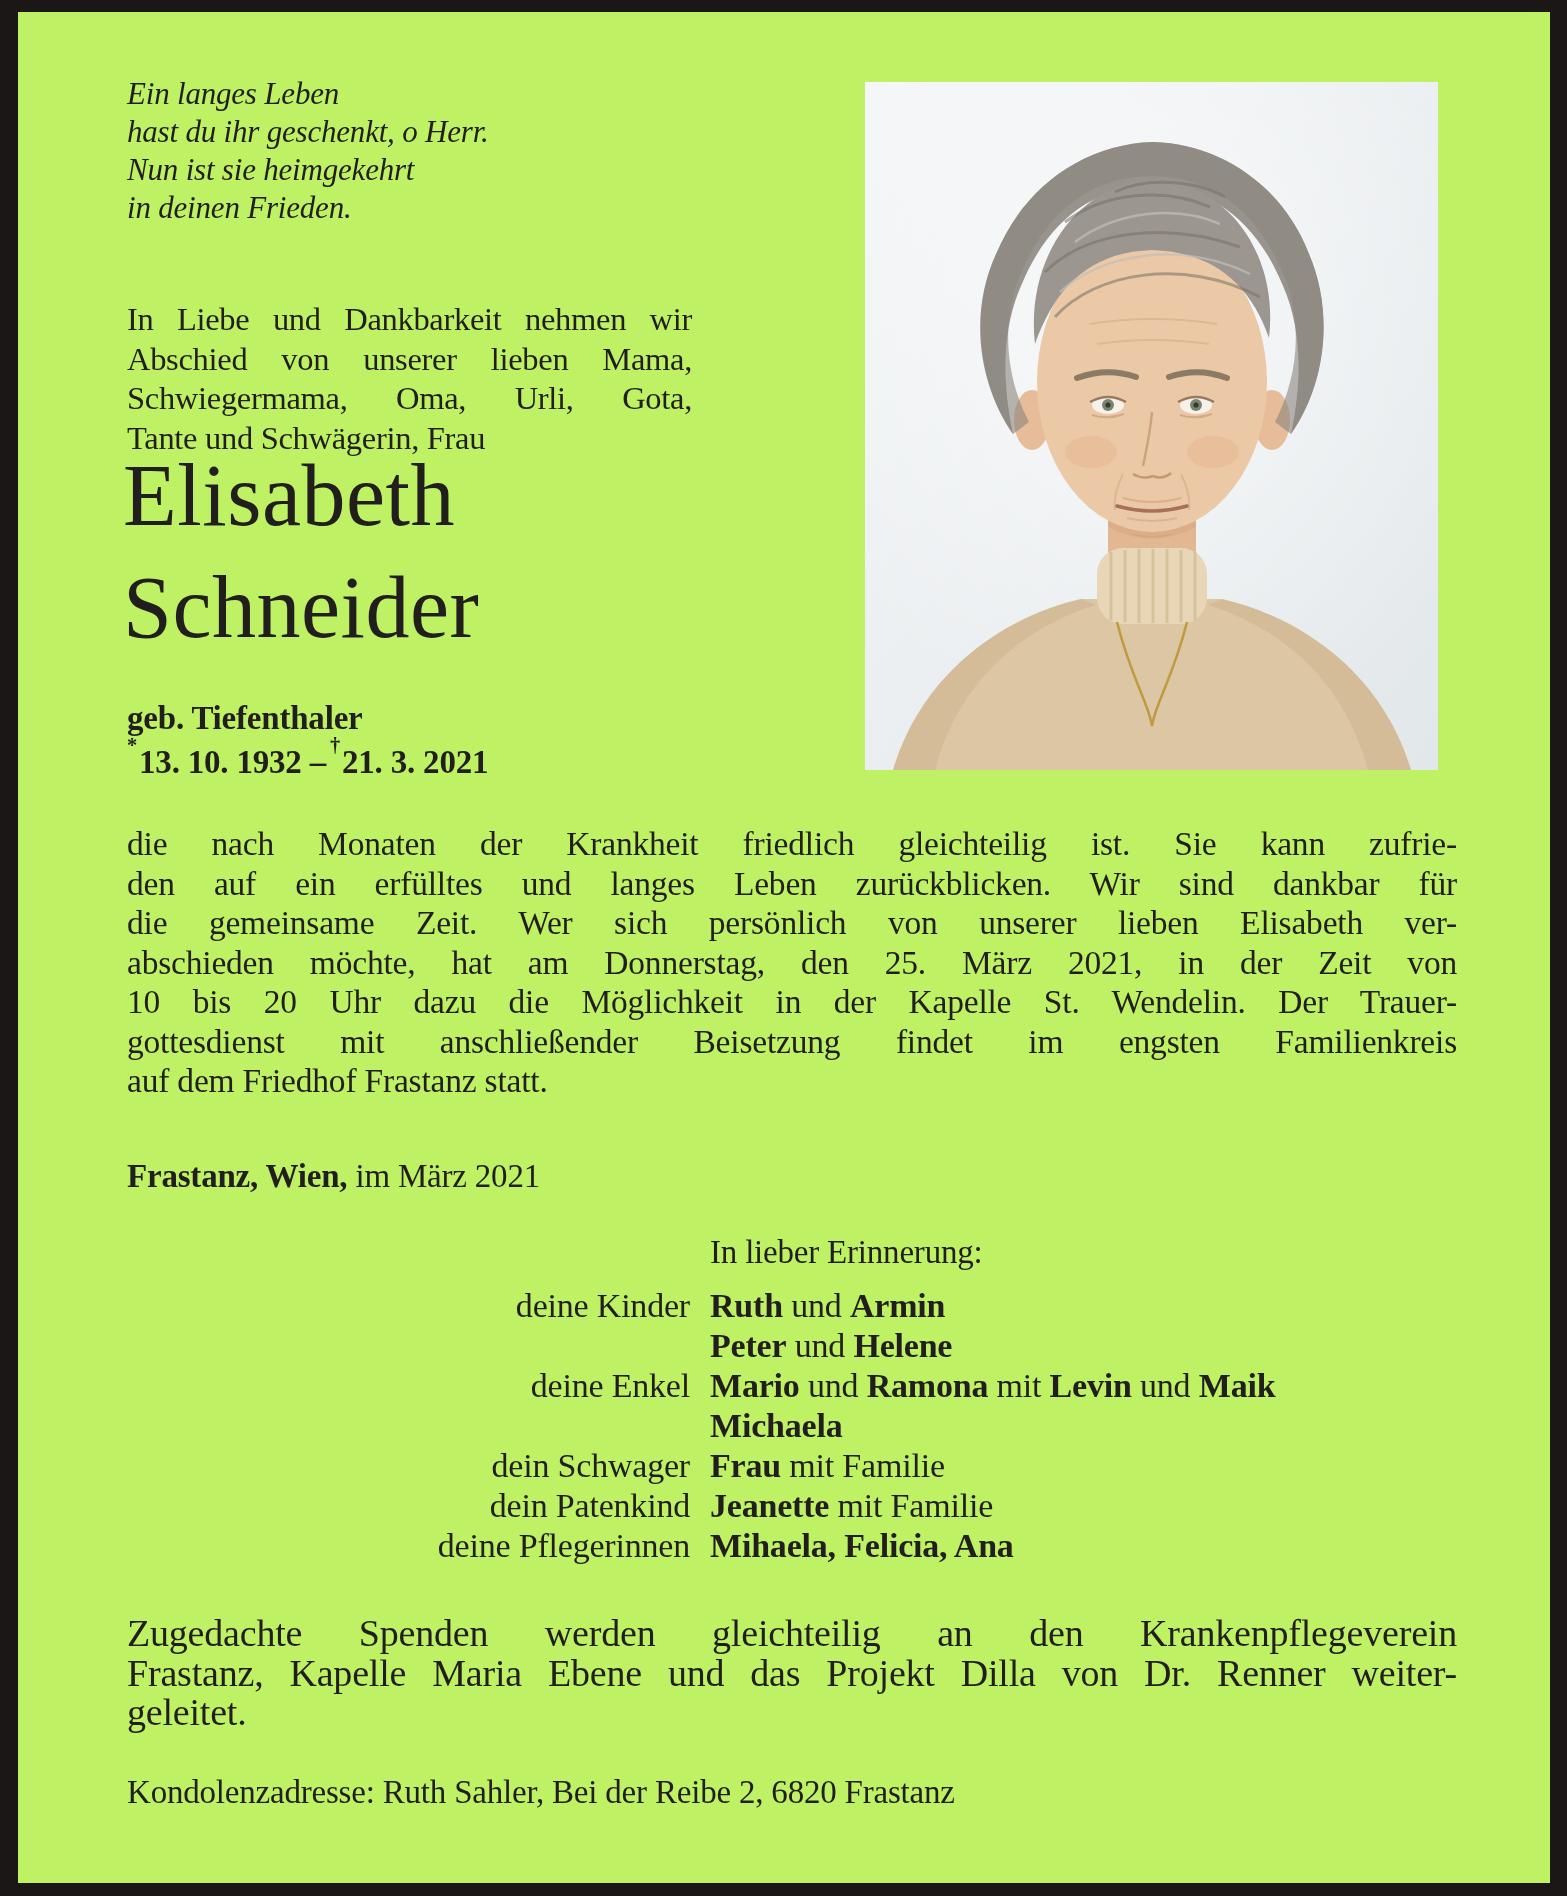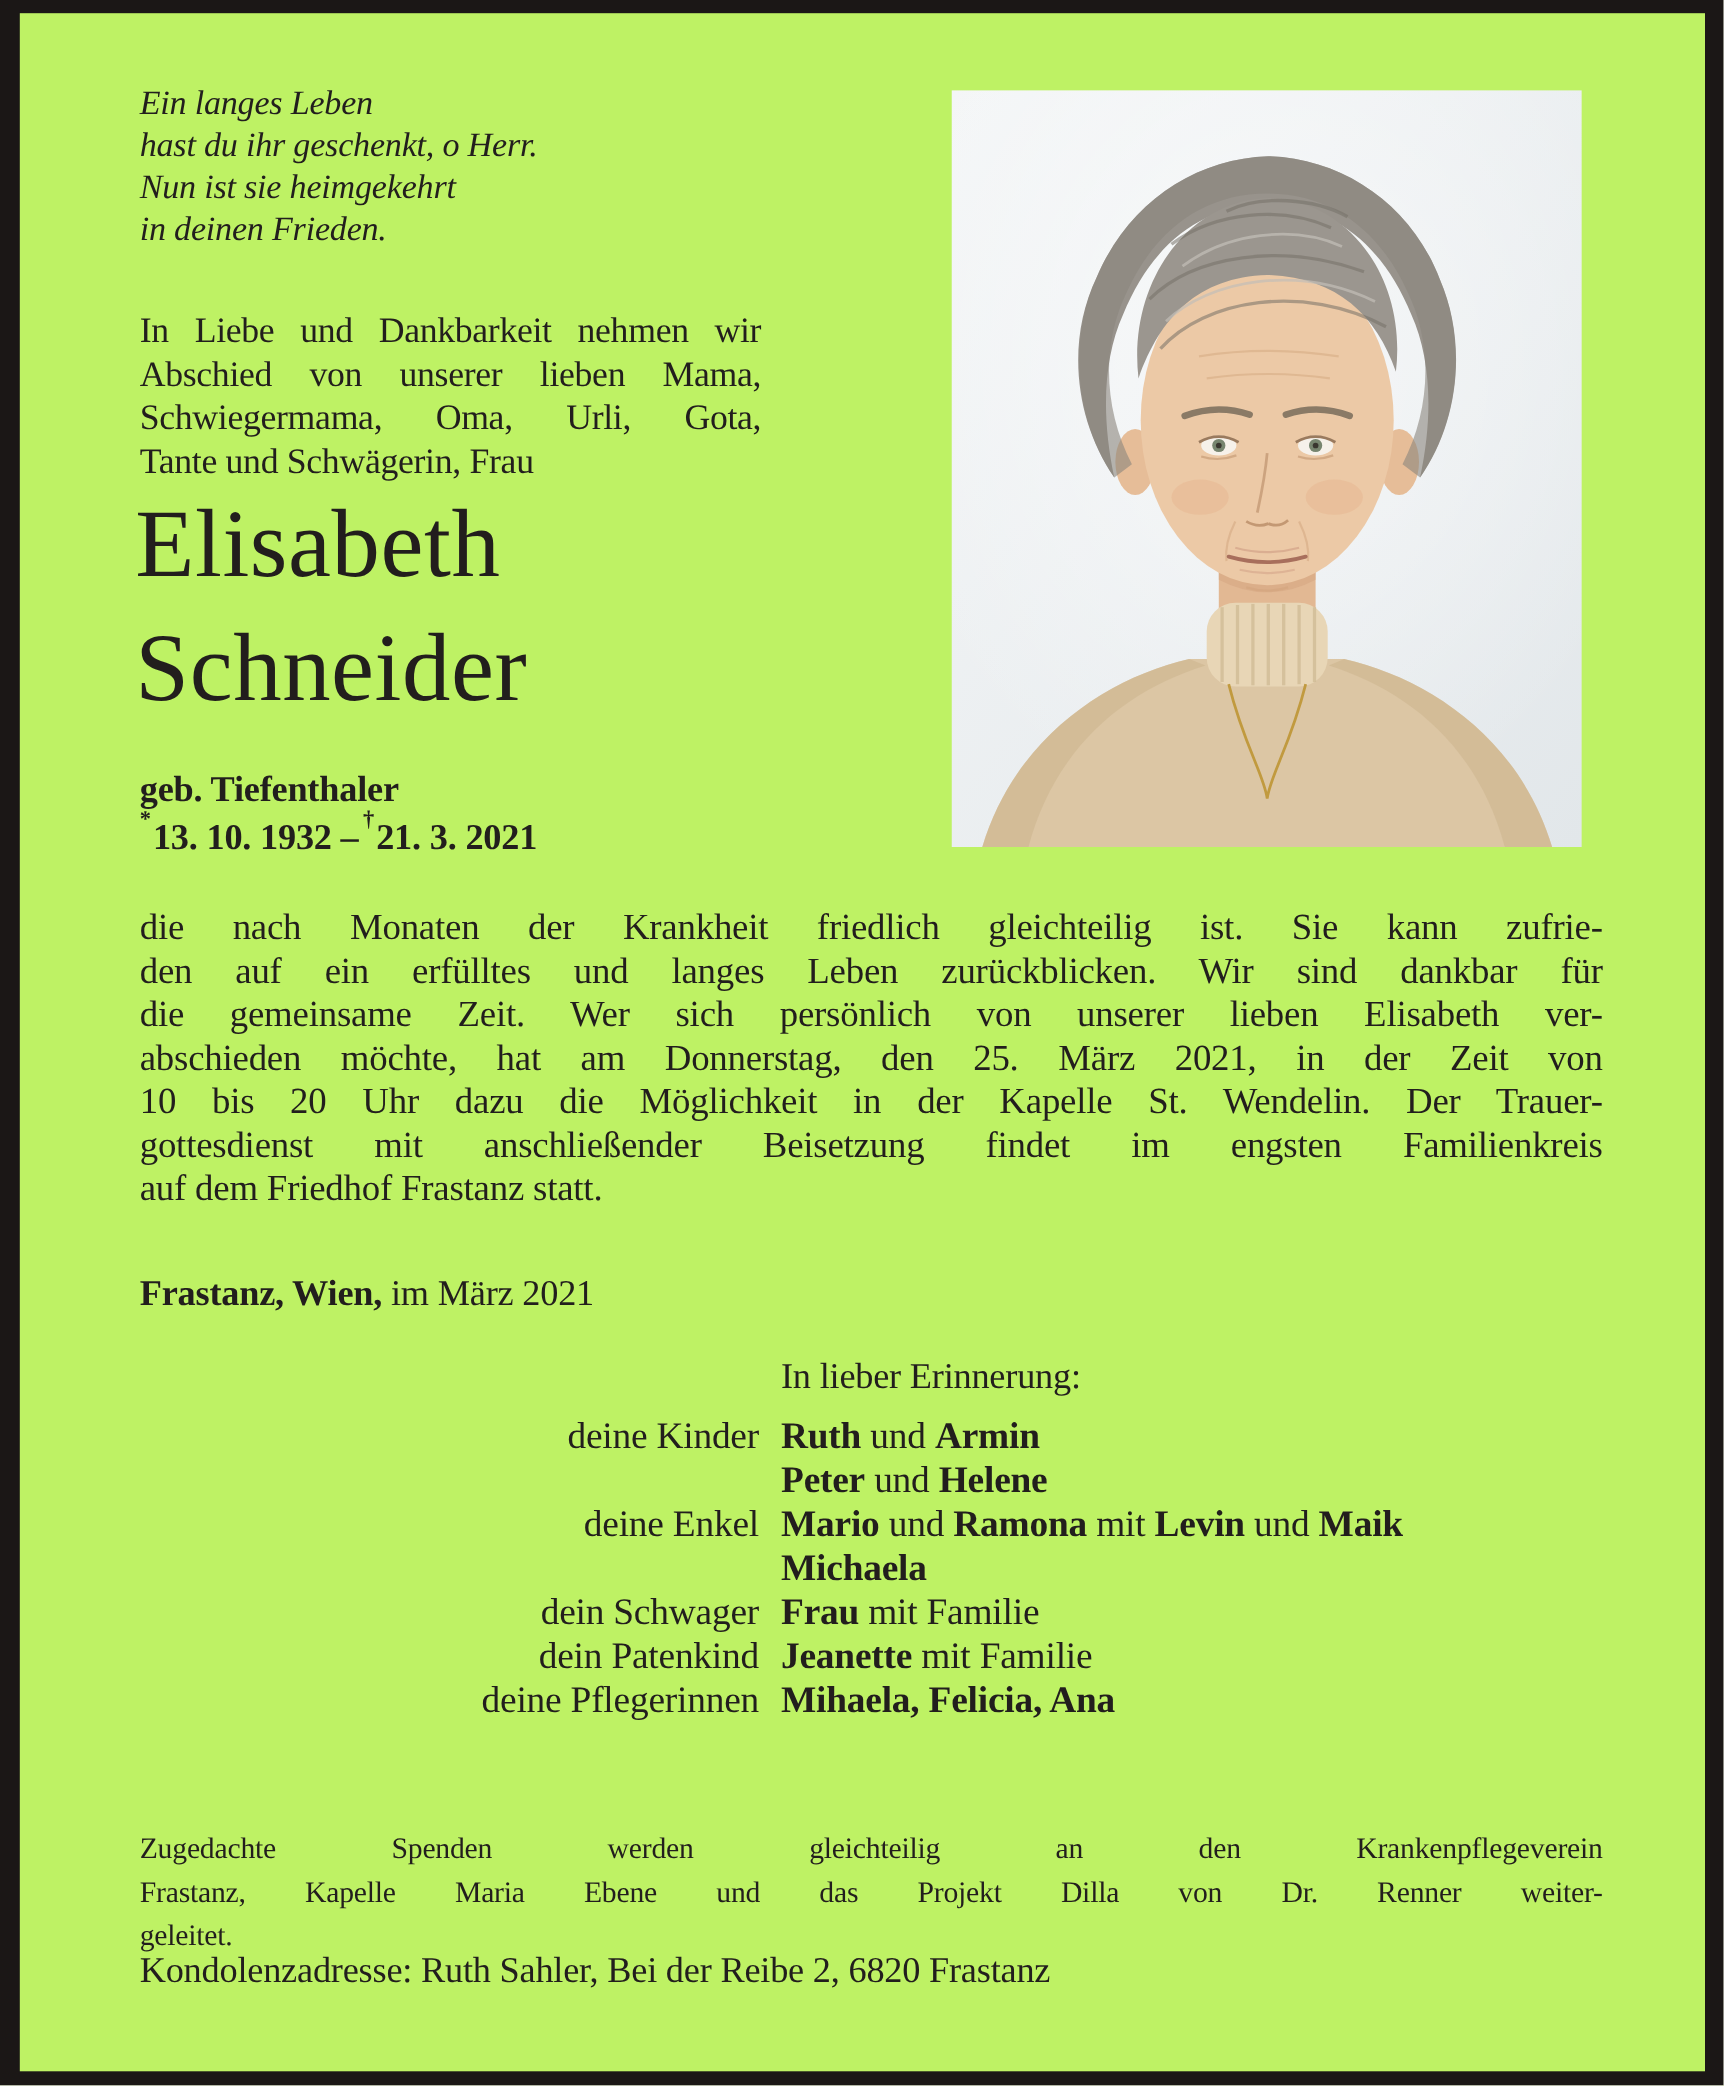--- a/index.html
+++ b/index.html
@@ -6,21 +6,21 @@
   .page{
     position:relative;width:1567px;height:1896px;
     background:#1b1716;overflow:hidden;
     font-family:"Liberation Serif","DejaVu Serif",serif;
     color:#221e1d;
   }
   .sheet{position:absolute;left:18px;top:12px;width:1532px;height:1871px;background:#bef264;}
 
   .poem{position:absolute;left:109px;top:63px;font-style:italic;font-size:31px;line-height:38px;letter-spacing:-0.2px;}
 
-  .intro{position:absolute;left:109px;top:270px;width:565px;font-size:32.5px;line-height:39.5px;letter-spacing:-0.3px;}
+  .intro{position:absolute;left:109px;top:288px;width:565px;font-size:32.5px;line-height:39.5px;letter-spacing:-0.3px;}
   .jline{text-align:justify;text-align-last:justify;}
   .lline{text-align:left;}
 
   .name{position:absolute;left:105px;top:428px;font-size:88px;line-height:112px;letter-spacing:0.5px;}
 
   .maiden{position:absolute;left:109px;top:688px;font-size:33px;font-weight:bold;letter-spacing:-0.2px;}
   .dates{position:absolute;left:109px;top:731px;font-size:33px;font-weight:bold;letter-spacing:-0.2px;}
   .dates sup{font-size:0.62em;position:relative;top:-0.45em;margin-right:2px;}
   .dates .sep{margin:0 4px 0 8px;}
 
@@ -32,21 +32,21 @@
   .dateline{position:absolute;left:109px;top:1146px;font-size:33px;letter-spacing:-0.2px;}
   .b{font-weight:bold;}
 
   .rem-heading{position:absolute;left:692px;top:1222px;font-size:33px;letter-spacing:-0.2px;}
   .rem{position:absolute;left:109px;top:1274px;font-size:34px;line-height:40px;letter-spacing:-0.2px;}
   .rem-row{display:flex;}
   .rem-label{width:563px;text-align:right;flex:0 0 auto;}
   .rem-value{margin-left:20px;text-align:left;}
   .rt-b{font-weight:bold;}
 
-  .donation{position:absolute;left:109px;top:1602px;width:1330px;font-size:27px;line-height:39.5px;letter-spacing:-0.2px;margin-top:47px;}
+  .donation{position:absolute;left:109px;top:1602px;width:1330px;font-size:38px;line-height:39.5px;letter-spacing:-0.2px;}
 
   .condolence{position:absolute;left:109px;top:1762px;font-size:33px;letter-spacing:-0.2px;}
 </style>
 </head>
 <body>
 
 <div class="page">
   <div class="sheet">
 
     <div class="poem">

